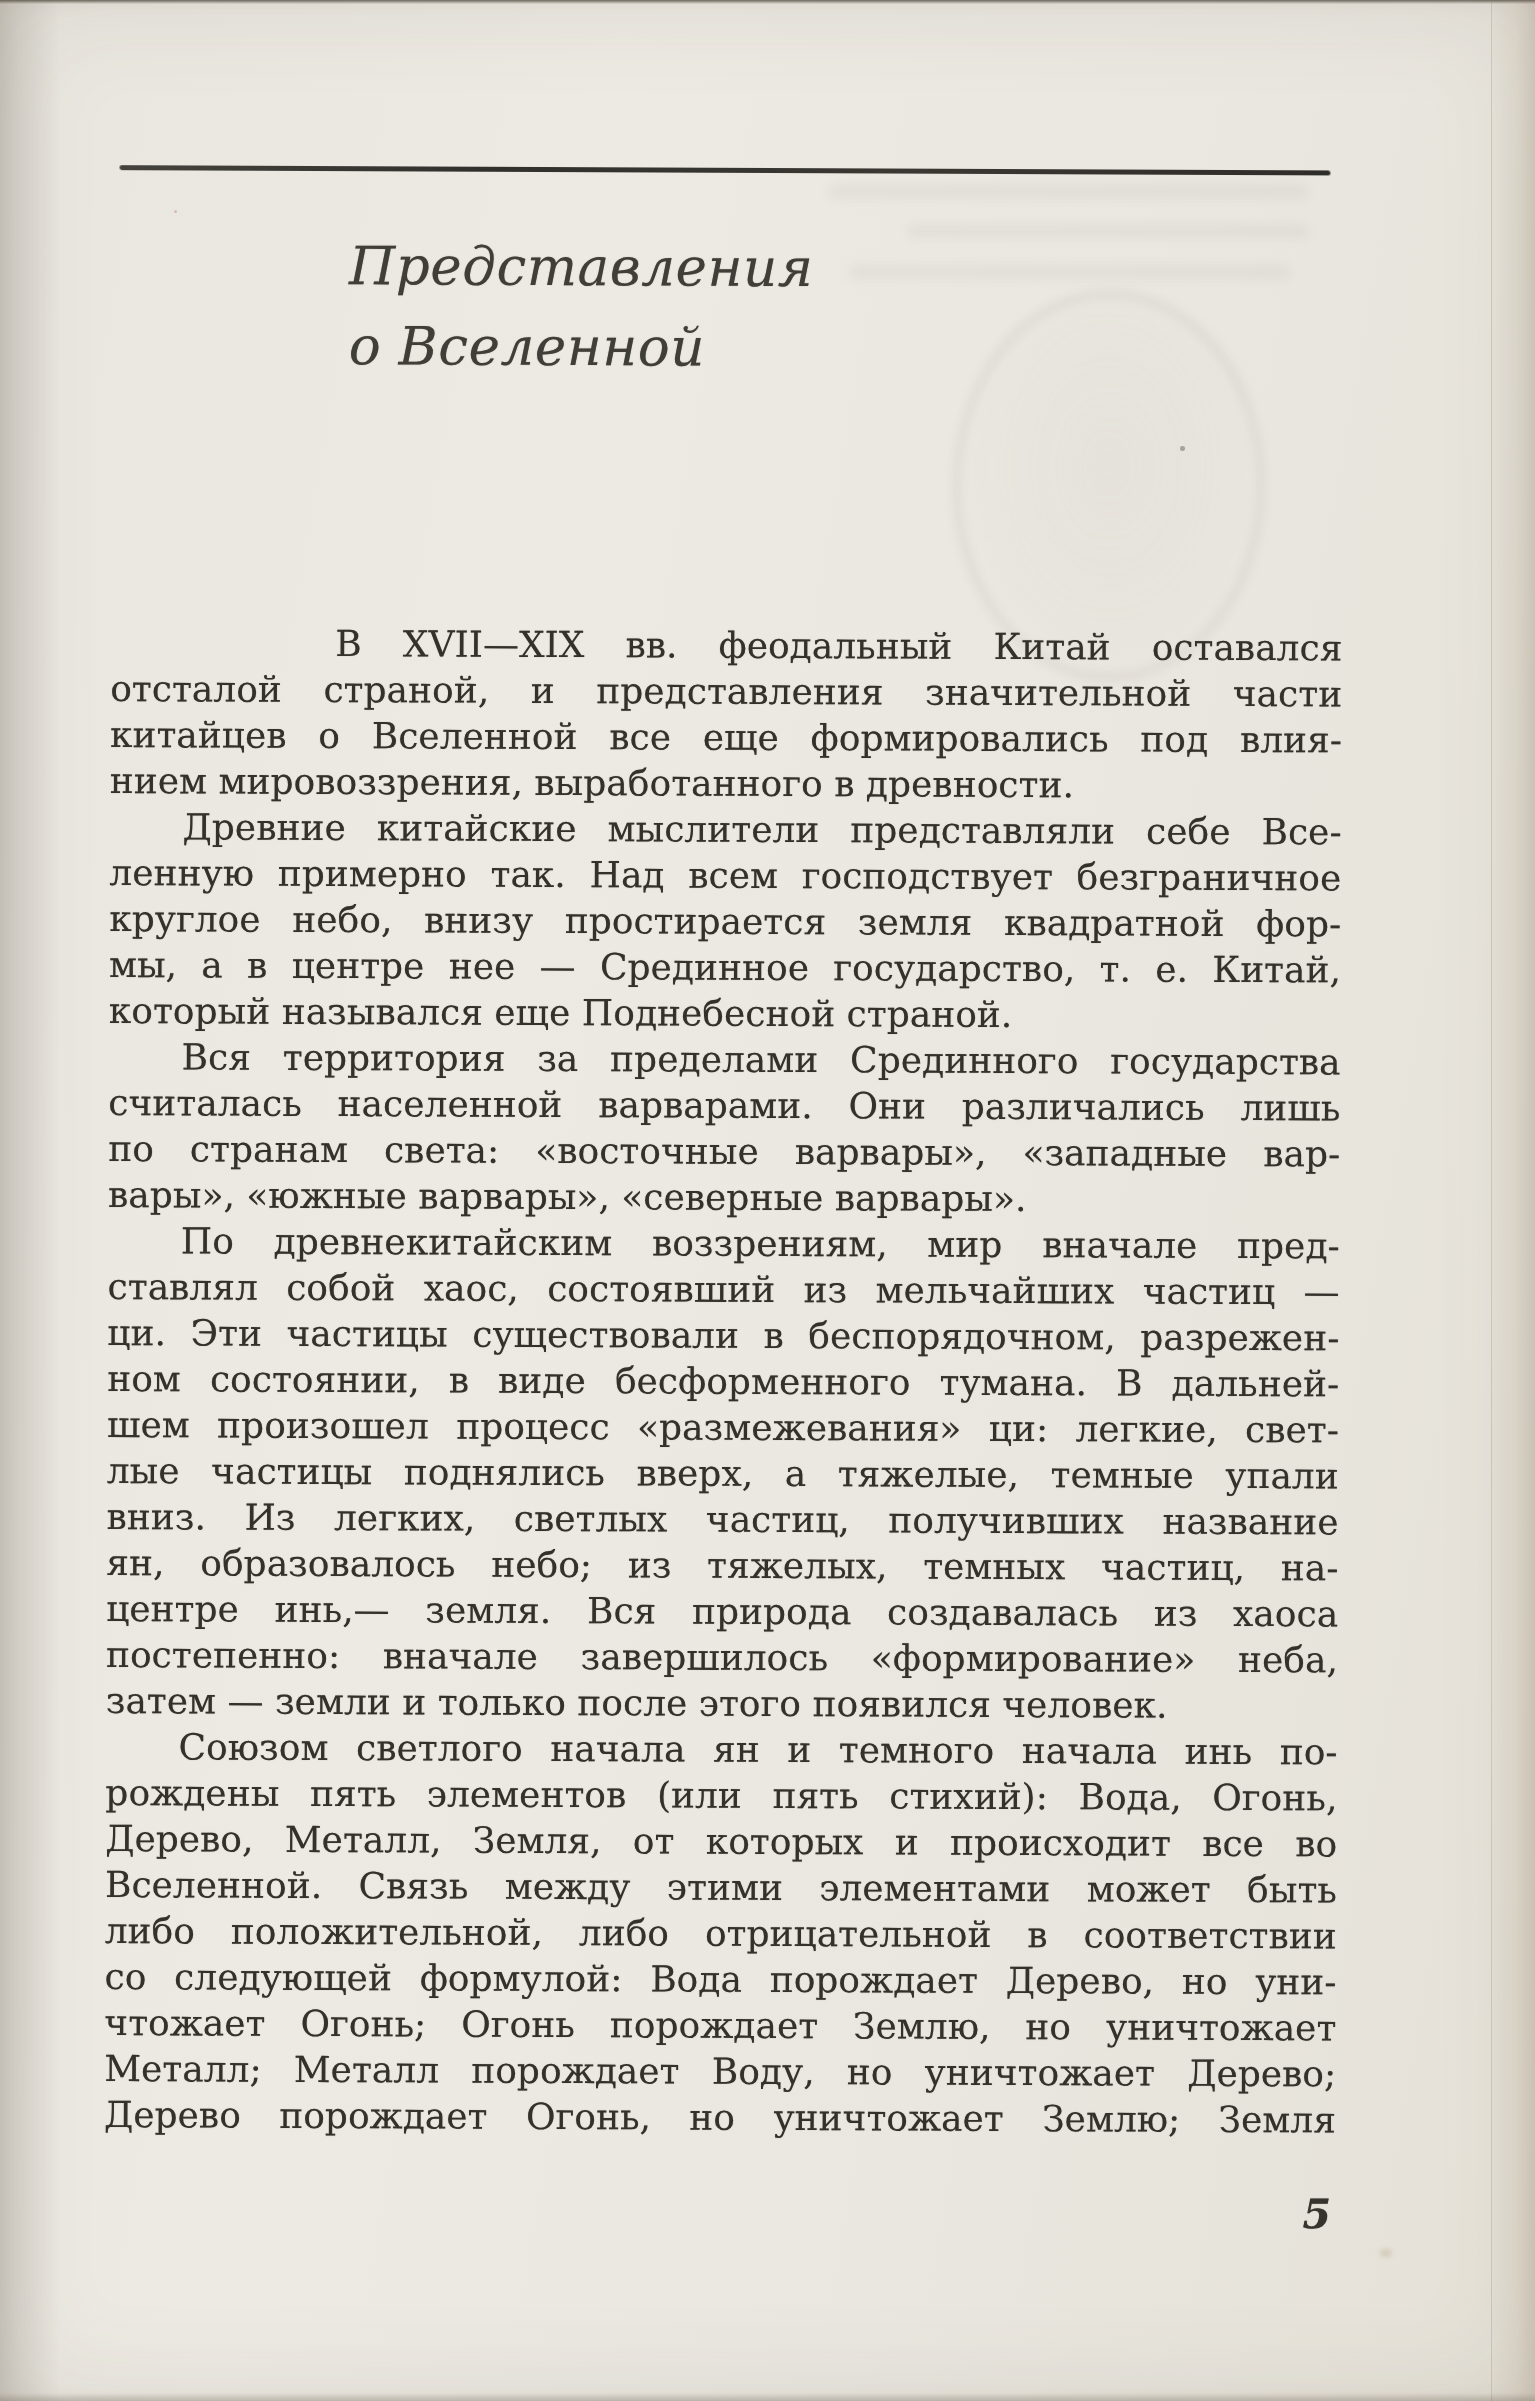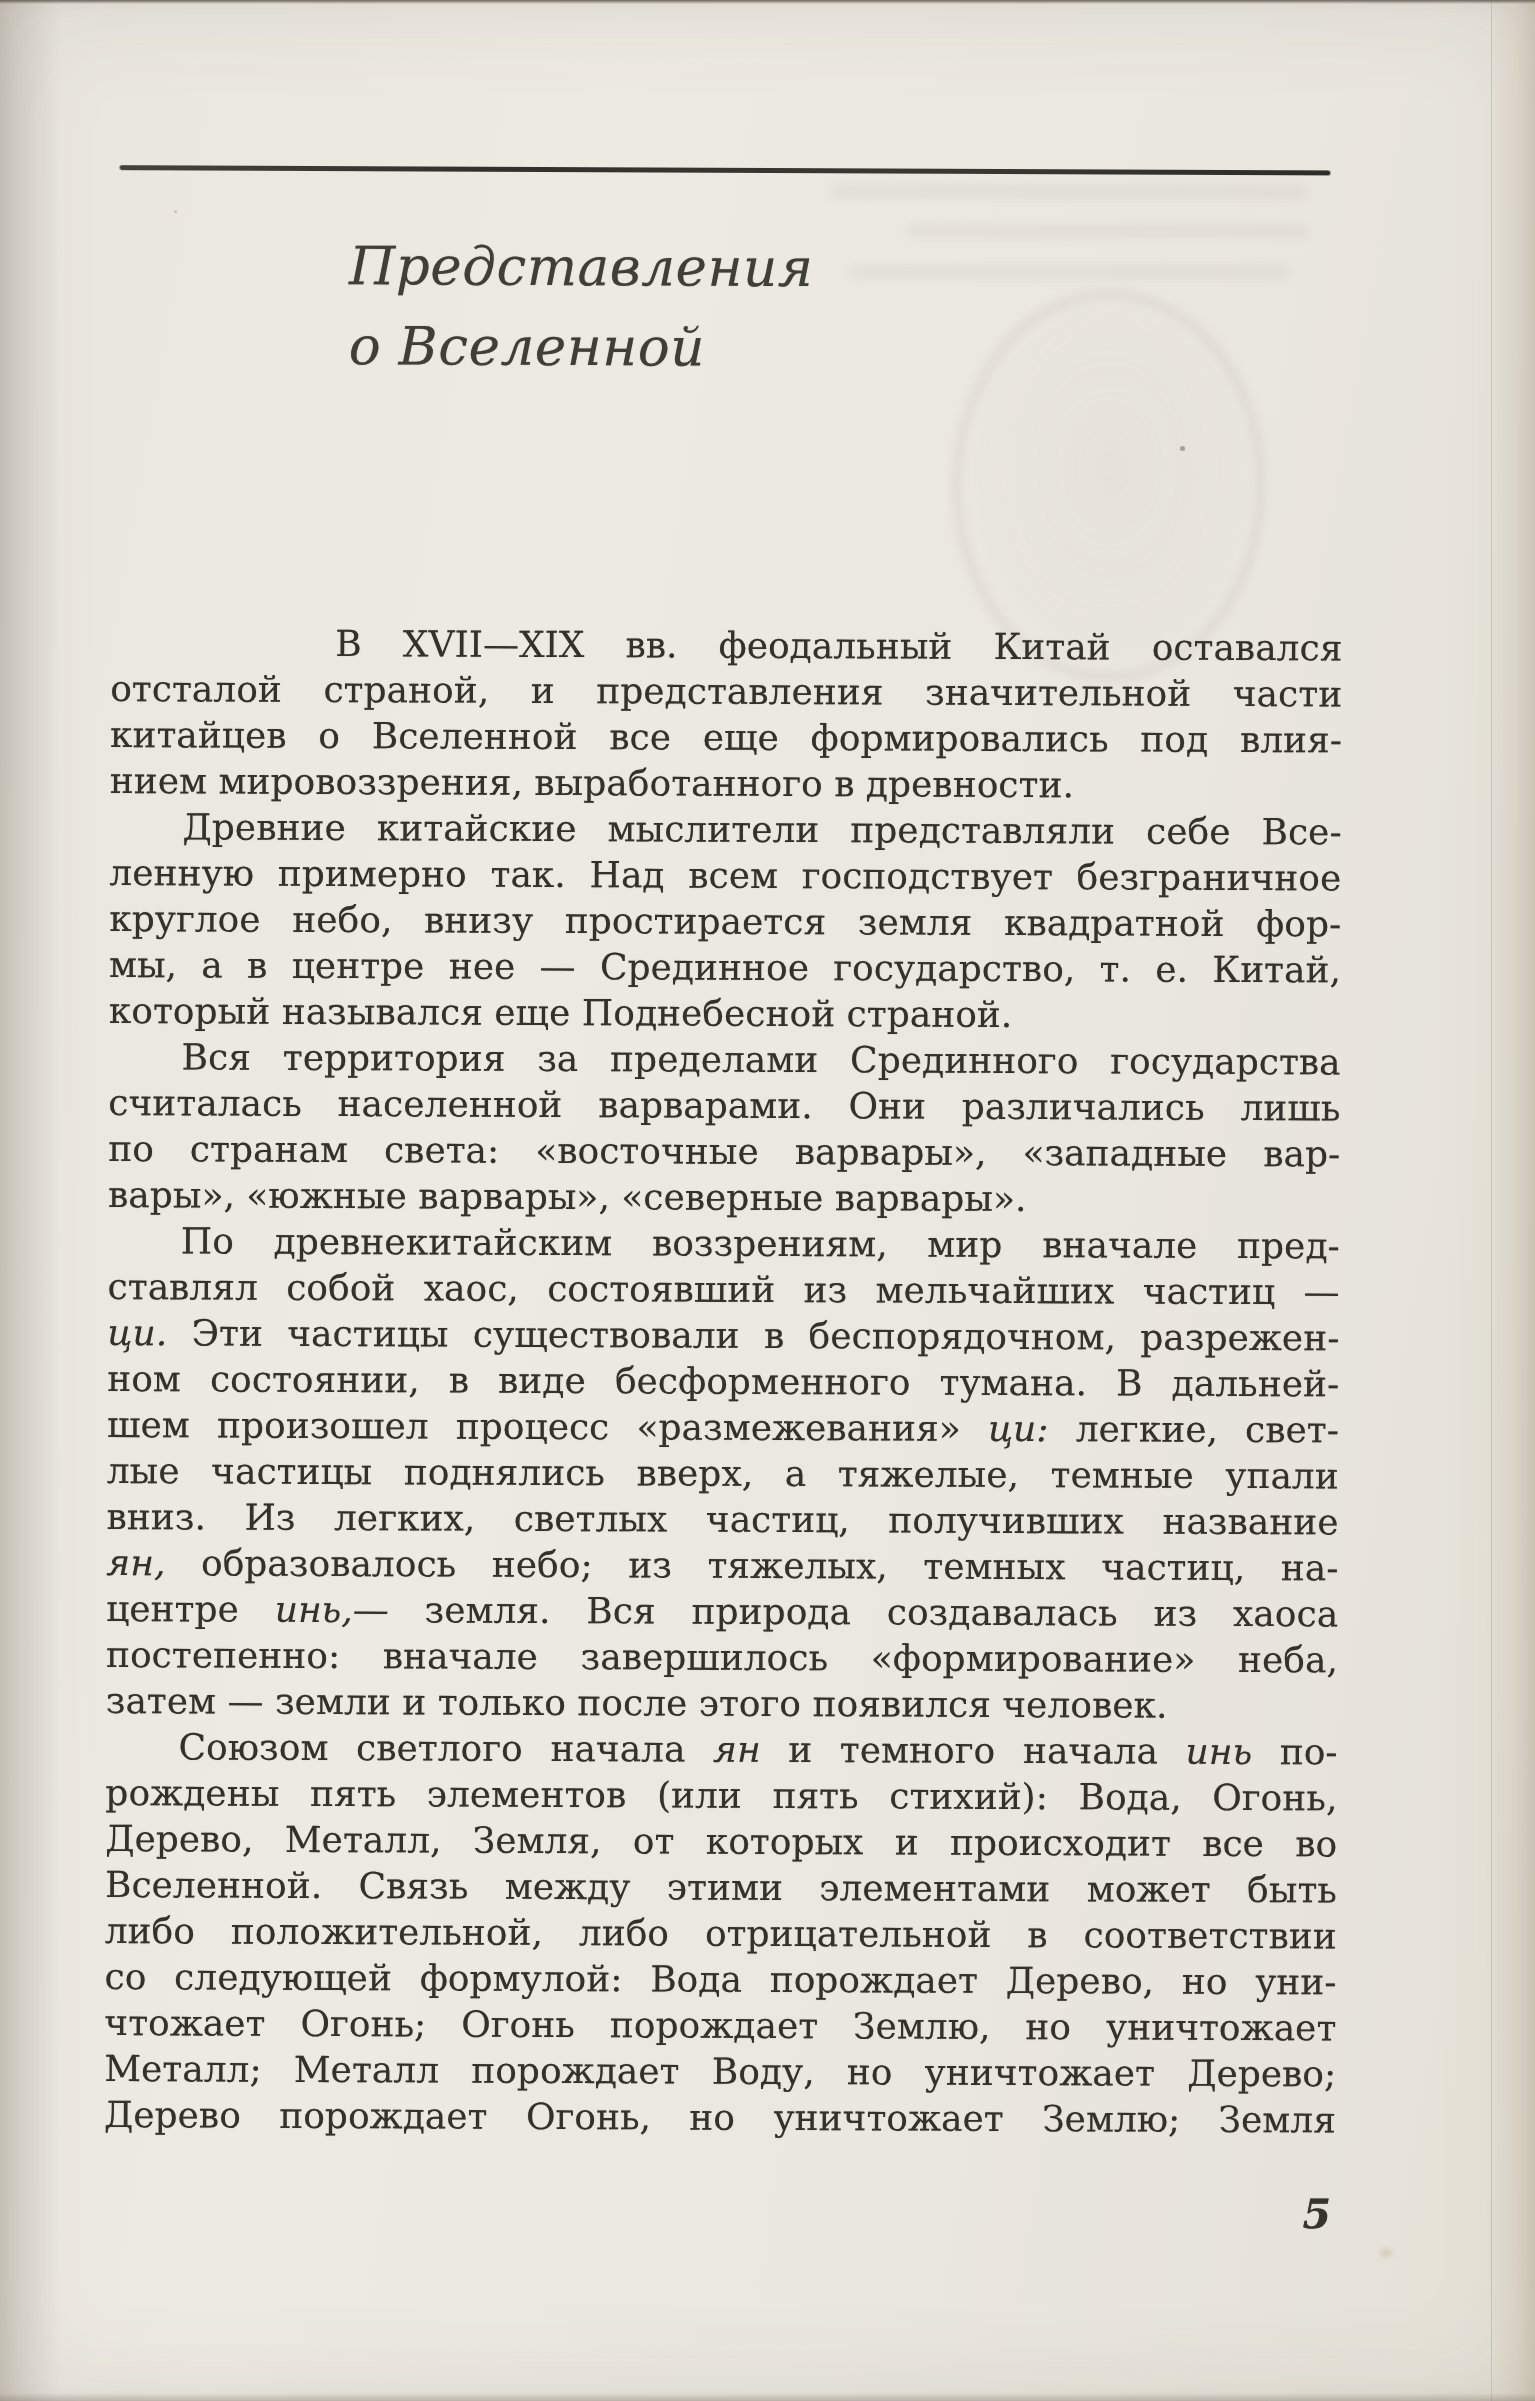--- a/index.html
+++ b/index.html
@@ -65,21 +65,21 @@
     position:absolute; left:108px; top:623px; width:1232px;
     font-size: 36px; line-height: 46px;
     color: #34312b;
     text-shadow: 0 0 0.8px rgba(52,49,43,0.5);
   }
   .paragraph { margin: 0; }
   .line { text-align: justify; text-align-last: justify; }
   .line.line-end { text-align-last: left; }
   .p-normal .line.first-line { text-indent: 73px; }
   .p-wide .line.first-line { text-indent: 225px; }
-  .it { font-style: italic; }
+  .it { }
 
   .page-number {
     position:absolute; left:1307px; top:2188px;
     font-size: 41px; font-weight: bold; font-style: italic;
     color: #37342e; text-shadow: 0 0 0.8px rgba(52,49,43,0.5);
   }
 </style>
 </head>
 <body>
 

